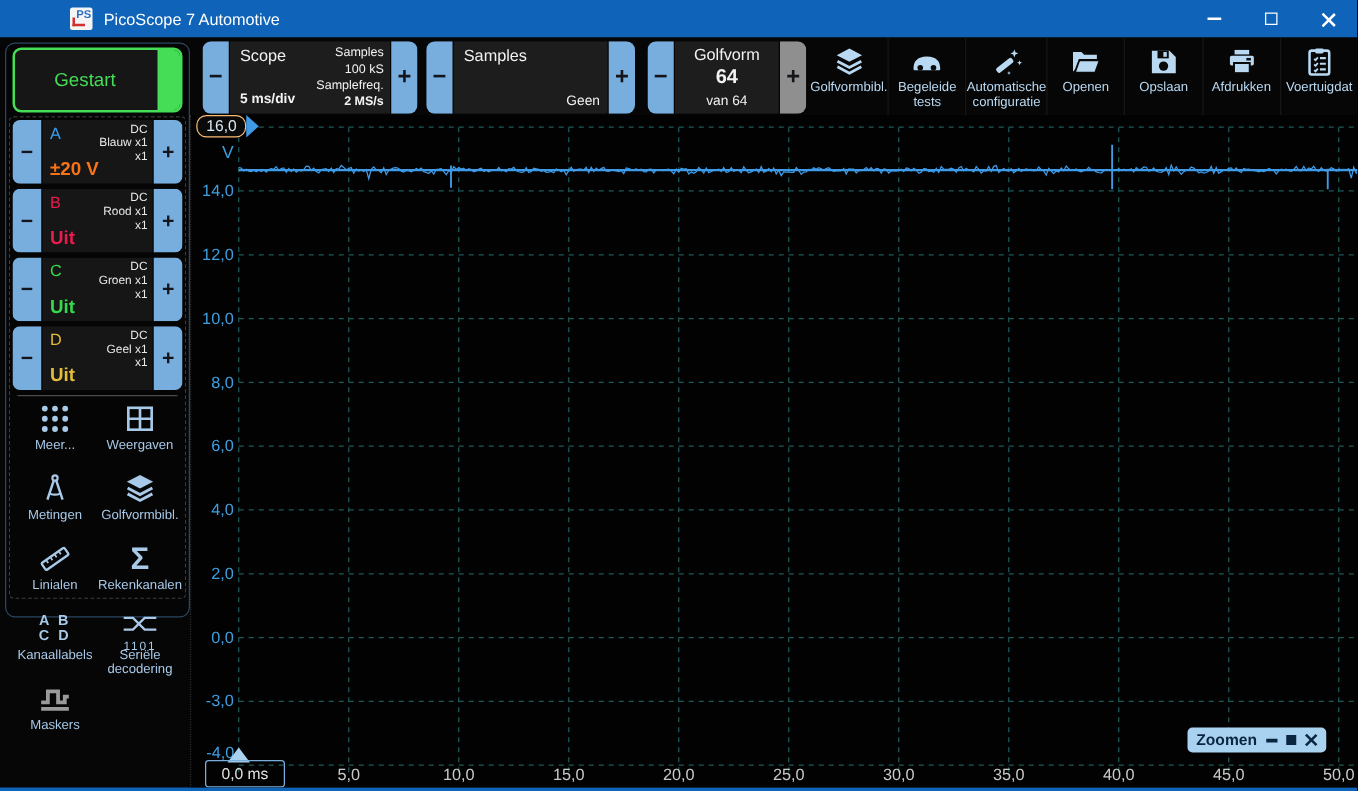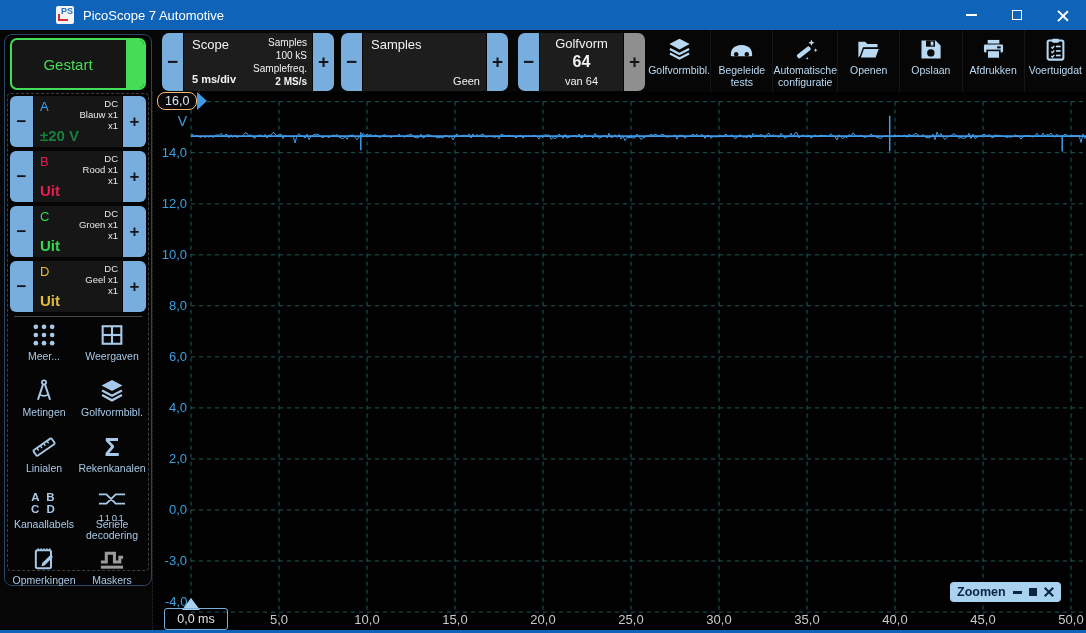--- a/index.html
+++ b/index.html
@@ -44,21 +44,21 @@
 
   .tb-buttons { position:absolute; left:648px; top:0; width:438px; height:62px; display:flex; overflow:hidden; }
   .tb-btn { width:66px; height:62px; display:flex; flex-direction:column; align-items:center;
             color:#b9d9f3; border-left:1px solid #161616; }
   .tb-btn:first-child { border-left:none; }
   .tb-btn .ic { height:32px; margin-top:3px; display:flex; align-items:center; justify-content:center; color:#b9d9f3; }
   .tb-btn .ic svg { width:27px; height:27px; }
   .tb-btn .lb { font-size:10.5px; line-height:11.5px; text-align:center; }
 
   
-  .sidebar { position:absolute; left:4px; top:34px; width:148px; height:552px;
+  .sidebar { position:absolute; left:4px; top:34px; width:148px; height:460px;
              border:1px solid #2a4660; border-radius:8px; background:#050505; }
   .startbtn { position:absolute; left:5px; top:3px; width:136px; height:52px; background:#161616;
               border:2px solid #44dd55; border-radius:7px; overflow:hidden; }
   .startbtn .lbl { position:absolute; left:0; top:0; bottom:0; right:20px; display:flex; align-items:center;
                    justify-content:center; color:#44dd55; font-size:15px; }
   .startbtn .strip { position:absolute; right:0; top:0; bottom:0; width:18px; background:#44dd55; }
   .sb-content { position:absolute; left:2px; top:58px; width:142px; bottom:14px;
                 border:1px dashed #3e3e3e; border-radius:4px; padding:2px; }
   .chan { position:relative; height:51px; margin-bottom:4px; border-radius:6px; overflow:hidden; display:flex; }
   .chan .minus,.chan .plus { width:23px; background:#78aede; color:#14141a; font-size:17px; font-weight:bold;
@@ -247,21 +247,21 @@
     <div class="startbtn">
       <span class="lbl">Gestart</span>
       <span class="strip"></span>
     </div>
     <div class="sb-content">
       <div id="channels">
           <div class="chan">
             <div class="minus">−</div>
     <div class="mid">
       <span class="letter" style="color:#3b9ff0">A</span>
-      <span class="status" style="color:#15803d">±20 V</span>
+      <span class="status" style="color:#f97316">±20 V</span>
       <span class="rinfo">DC<br>Blauw x1<br>x1</span>
     </div>
     <div class="plus">+</div>
           </div>
           <div class="chan">
             <div class="minus">−</div>
     <div class="mid">
       <span class="letter" style="color:#e81c4f">B</span>
       <span class="status" style="color:#e81c4f">Uit</span>
       <span class="rinfo">DC<br>Rood x1<br>x1</span>
@@ -358,30 +358,20 @@
             </span>
                  <span class="lb">Kanaallabels</span>
           </div>
           <div class="tool">
             <span class="ic">
               <div style="text-align:center;line-height:9px;"><svg width="30" height="13" viewBox="0 0 30 13">
                   <path d="M1 1.5h8l10 10h10M1 11.5h8l10-10h10" fill="none" stroke="currentColor" stroke-width="2"></path>
                 </svg><div style="font-size:9.5px;letter-spacing:1.5px;">1101</div></div>
             </span>
                  <span class="lb">Seriële decodering</span>
-          </div>
-          <div class="tool">
-            <span class="ic">
-              <svg viewBox="0 0 24 24">
-                <rect x="5" y="4.5" width="13" height="15.5" rx="1.5" fill="none" stroke="currentColor" stroke-width="1.7"></rect>
-                <path d="M7 4.5V2.8M9.5 4.5V2.8M12 4.5V2.8M14.5 4.5V2.8M17 4.5V2.8" stroke="currentColor" stroke-width="1.1"></path>
-                <path d="M10.5 15.5l7.2-7.2 2 2-7.2 7.2-2.7.7z" fill="currentColor"></path>
-              </svg>
-            </span>
-                 <span class="lb">Opmerkingen</span>
           </div>
           <div class="tool">
             <span class="ic">
               <svg viewBox="0 0 24 24" style="color:#9a9a9a">
                 <path d="M2.5 14.5h4.6V7h7v7.5h4.6v-4h2.8" fill="none" stroke="currentColor" stroke-width="2.6"></path>
                 <path d="M2.5 19h19" stroke="currentColor" stroke-width="2.6"></path>
               </svg>
             </span>
                  <span class="lb">Maskers</span>
           </div>

